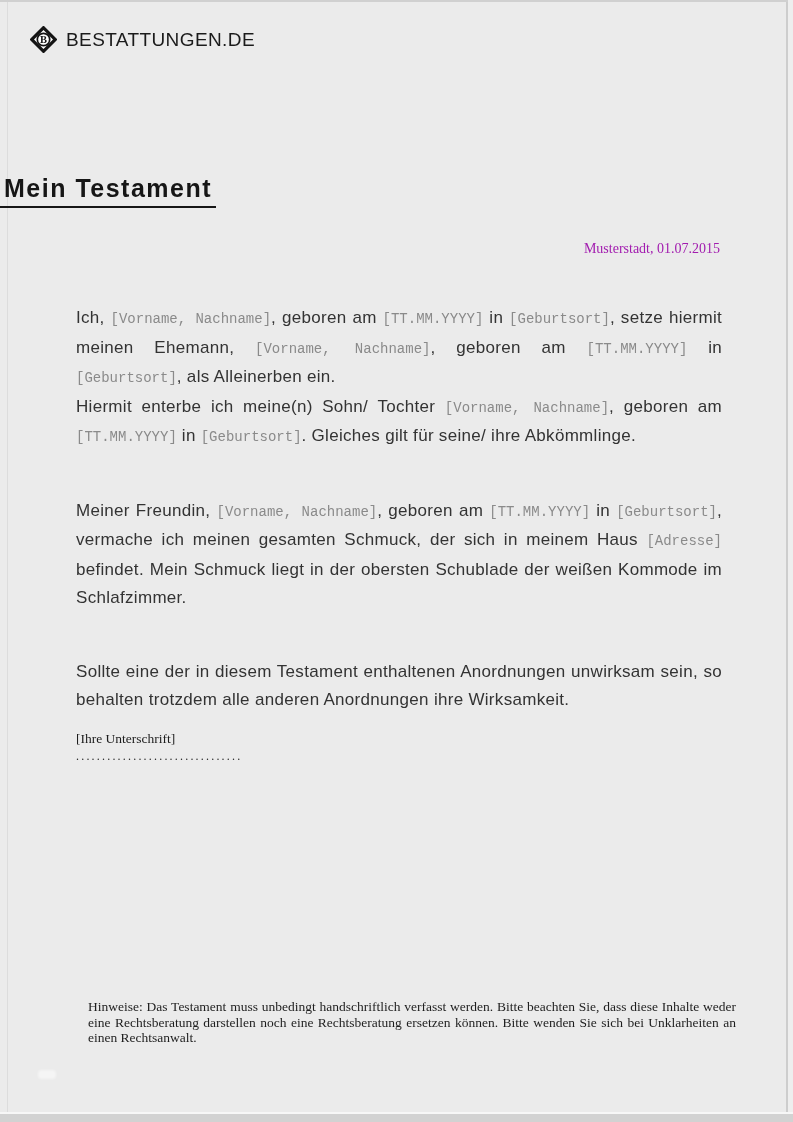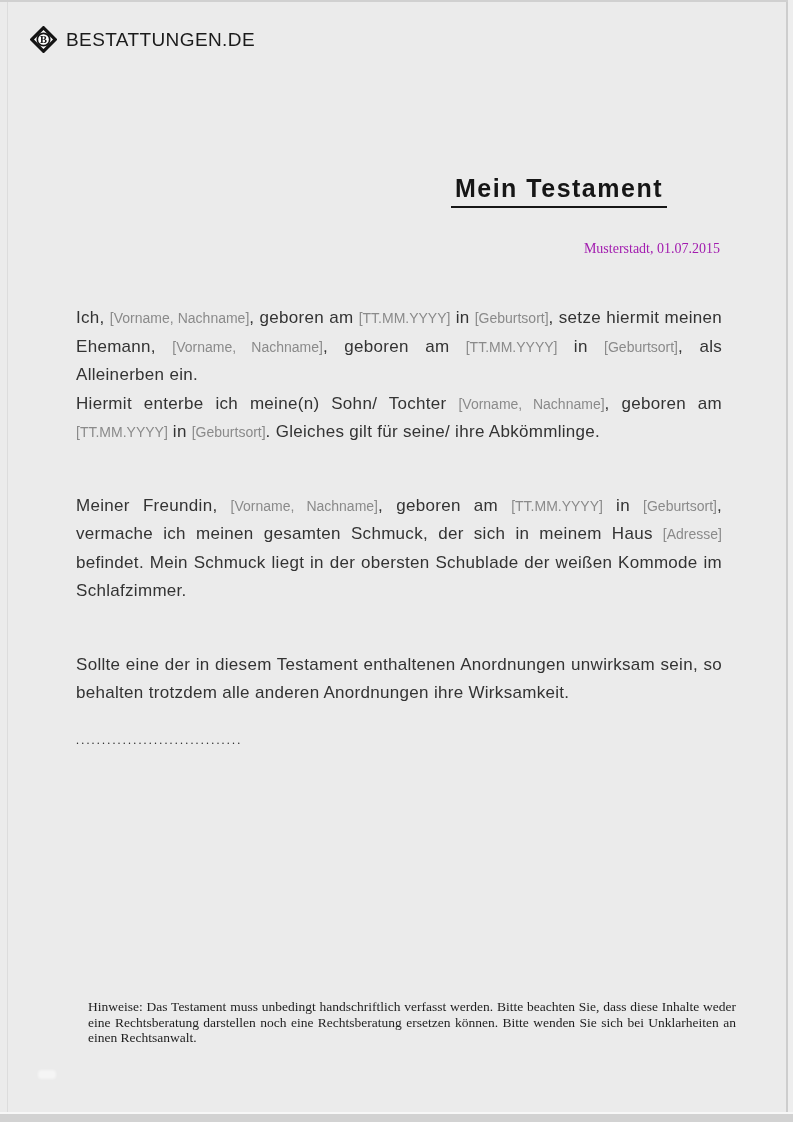--- a/index.html
+++ b/index.html
@@ -37,21 +37,21 @@
   }
 
   
   .sender {
     position: absolute; left: 76px; top: 90px;
     font-size: 13.5px; line-height: 16px; color: #1d1d1d;
   }
 
   
   .title-wrap {
-    position: absolute; left: 0; top: 174px; width: 667px; text-align: right;
+    position: absolute; left: 0; top: 174px; width: 667px; text-align: left;
   }
   .title {
     display: inline-block;
     font-family: cursive, sans-serif;
     font-size: 25px; font-weight: 600; letter-spacing: 1.5px;
     color: #161616;
     border-bottom: 2.5px solid #161616;
     padding: 0 4px 3px 4px;
   }
 
@@ -68,21 +68,21 @@
   .para {
     font-family: cursive, sans-serif;
     font-size: 17px; line-height: 28.5px;
     text-align: justify;
     color: #333333;
     letter-spacing: 0.3px;
   }
   .para + .para.spaced { margin-top: 45px; }
   .run-hand { color: #333333; }
   .run-placeholder {
-    font-family: Liberation Sans, sans-serif;
+    font-family: Liberation Mono, monospace;
     font-size: 14px; color: #8a8a8a;
     letter-spacing: 0; white-space: nowrap;
   }
 
   
   .signature { position: absolute; left: 76px; top: 731px; }
   .sig-placeholder { font-size: 13.5px; color: #1d1d1d; line-height: 16px; }
   .sig-dots {
     font-size: 12px; color: #2a2a2a; letter-spacing: 2.2px;
     line-height: 13px; margin-top: 3px;
@@ -138,20 +138,21 @@
   <div class="dateline">Musterstadt, 01.07.2015</div>
 
   <section class="body-text">
     <p class="para"><span class="run-hand">Ich, </span><span class="run-placeholder">[Vorname, Nachname]</span><span class="run-hand">, geboren am </span><span class="run-placeholder">[TT.MM.YYYY]</span><span class="run-hand"> in </span><span class="run-placeholder">[Geburtsort]</span><span class="run-hand">, setze hiermit meinen Ehemann, </span><span class="run-placeholder">[Vorname, Nachname]</span><span class="run-hand">, geboren am </span><span class="run-placeholder">[TT.MM.YYYY]</span><span class="run-hand"> in </span><span class="run-placeholder">[Geburtsort]</span><span class="run-hand">, als Alleinerben ein.</span></p>
     <p class="para"><span class="run-hand">Hiermit enterbe ich meine(n) Sohn/ Tochter </span><span class="run-placeholder">[Vorname, Nachname]</span><span class="run-hand">, geboren am </span><span class="run-placeholder">[TT.MM.YYYY]</span><span class="run-hand"> in </span><span class="run-placeholder">[Geburtsort]</span><span class="run-hand">. Gleiches gilt für seine/ ihre Abkömmlinge.</span></p>
     <p class="para spaced"><span class="run-hand">Meiner Freundin, </span><span class="run-placeholder">[Vorname, Nachname]</span><span class="run-hand">, geboren am </span><span class="run-placeholder">[TT.MM.YYYY]</span><span class="run-hand"> in </span><span class="run-placeholder">[Geburtsort]</span><span class="run-hand">, vermache ich meinen gesamten Schmuck, der sich in meinem Haus </span><span class="run-placeholder">[Adresse]</span><span class="run-hand"> befindet. Mein Schmuck liegt in der obersten Schublade der weißen Kommode im Schlafzimmer.</span></p>
     <p class="para spaced"><span class="run-hand">Sollte eine der in diesem Testament enthaltenen Anordnungen unwirksam sein, so behalten trotzdem alle anderen Anordnungen ihre Wirksamkeit.</span></p>
   </section>
 
   <div class="signature">
+    <div class="sig-placeholder">[Ihre Unterschrift]</div>
     <div class="sig-dots">...........................................</div>
   </div>
 
   <footer class="footer-note">Hinweise: Das Testament muss unbedingt handschriftlich verfasst werden. Bitte beachten Sie, dass diese Inhalte weder eine Rechtsberatung darstellen noch eine Rechtsberatung ersetzen können. Bitte wenden Sie sich bei Unklarheiten an einen Rechtsanwalt.</footer>
 
   <div class="scan-smudge"></div>
 
 </div>
 
 </body></html>

